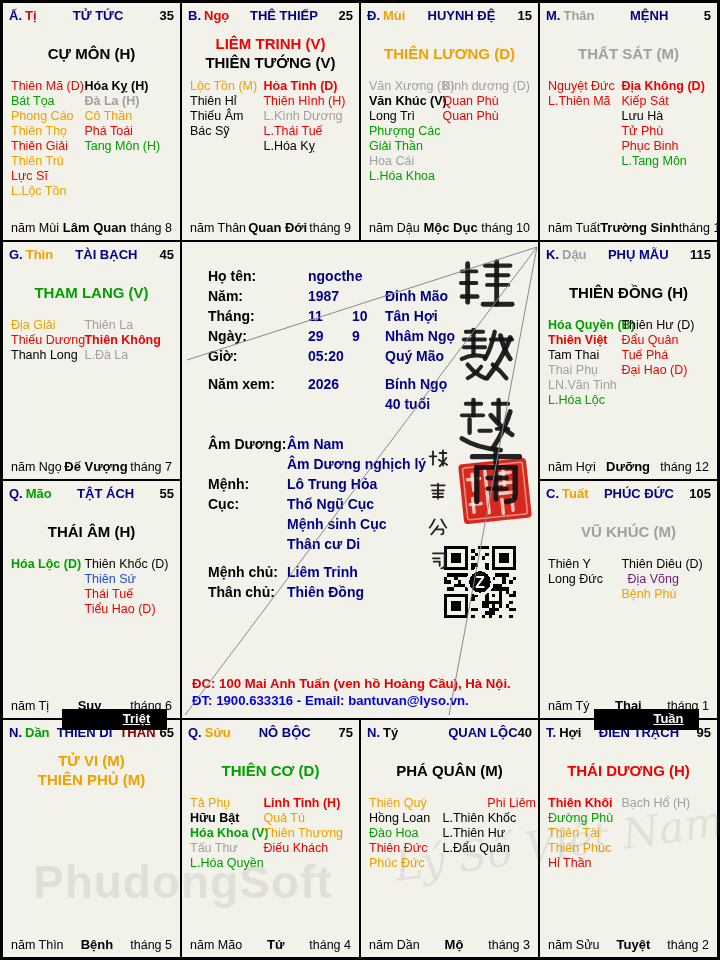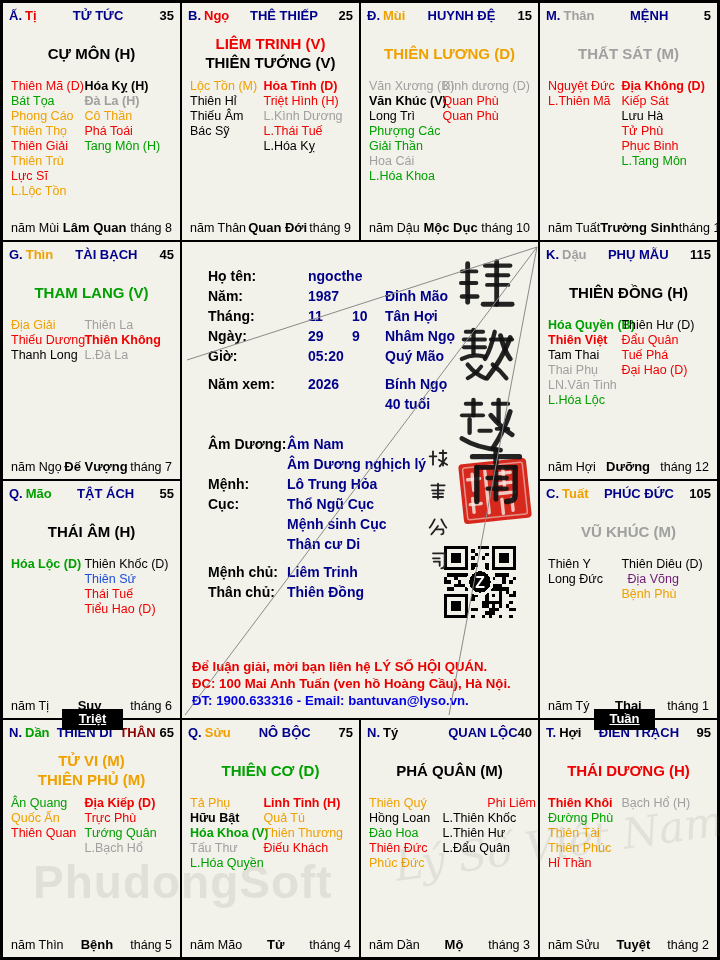--- a/index.html
+++ b/index.html
@@ -52,21 +52,21 @@
   .cl3{left:282px;top:204px;}
   .cs0{left:246px;top:206px;}
   .cs1{left:246px;top:240px;}
   .cs2{left:246px;top:274px;}
   .cs3{left:246px;top:308px;}
   .seal{position:absolute;left:278px;top:218px;z-index:2;transform:rotate(-6deg);}
   .qr{position:absolute;left:262px;top:304px;z-index:2;}
 
   
   .lines{position:absolute;left:0;top:0;z-index:4;pointer-events:none;}
-  .badge{position:absolute;width:61px;height:21px;background:#000;color:#fff;font-weight:bold;font-size:13px;line-height:20px;text-align:center;z-index:6;text-decoration:underline;}
+  .badge{position:absolute;width:61px;height:21px;background:#000;color:#fff;font-weight:bold;font-size:13px;line-height:20px;text-align:center;z-index:6;text-decoration:underline;padding-left:44px;}
   .b-triet{left:59px;top:706px;}
   .b-tuan{left:591px;top:706px;}
   .wm{position:absolute;z-index:5;pointer-events:none;white-space:nowrap;}
   .wm1{left:30px;top:852px;font-size:46px;font-weight:bold;letter-spacing:1px;color:rgba(110,110,100,0.13);}
   .wm2{left:390px;top:816px;font-size:42px;font-style:italic;font-family:"DejaVu Serif",serif;color:rgba(110,110,100,0.12);transform:rotate(-8deg);}
 </style>
 </head>
 <body>
 
 <div id="chart">
@@ -118,21 +118,21 @@
       </div>
       <div class="star-cols">
         <div class="sc-left">
           <div class="star-item" style="color: rgb(239, 161, 0);">Lộc Tồn (M)</div>
           <div class="star-item" style="color: rgb(0, 0, 0);">Thiên Hỉ</div>
           <div class="star-item" style="color: rgb(0, 0, 0);">Thiếu Âm</div>
           <div class="star-item" style="color: rgb(0, 0, 0);">Bác Sỹ</div>
         </div>
         <div class="sc-right">
           <div class="star-item" style="color: rgb(240, 0, 0); font-weight: bold;">Hỏa Tinh (D)</div>
-          <div class="star-item" style="color: rgb(240, 0, 0);">Triệt Hình (H)</div>
+          <div class="star-item" style="color: rgb(240, 0, 0);">Thiên Hình (H)</div>
           <div class="star-item" style="color: rgb(160, 160, 160);">L.Kình Dương</div>
           <div class="star-item" style="color: rgb(240, 0, 0);">L.Thái Tuế</div>
           <div class="star-item" style="color: rgb(0, 0, 0);">L.Hóa Kỵ</div>
         </div>
       </div>
       <div class="cell-foot">
         <span class="fy">năm Thân</span>
         <span class="fs">Quan Đới</span>
         <span class="fm">tháng 9</span>
       </div>
@@ -318,33 +318,20 @@
         <span class="stem" style="color: rgb(0, 0, 139);">N.</span>
         <span class="branch" style="color: rgb(0, 160, 0);">Dần</span>
         <span class="palace" style="color: rgb(0, 0, 139);">THIÊN DI</span>
         <span class="body-label" style="color: rgb(139, 0, 0);">THÂN</span>
         <span class="pnum">65</span>
       </div>
       <div class="main-stars">
         <div style="color: rgb(239, 161, 0);">TỬ VI (M)</div>
         <div style="color: rgb(239, 161, 0);">THIÊN PHỦ (M)</div>
       </div>
-      <div class="star-cols">
-        <div class="sc-left">
-          <div class="star-item" style="color: rgb(0, 160, 0);">Ân Quang</div>
-          <div class="star-item" style="color: rgb(239, 161, 0);">Quốc Ấn</div>
-          <div class="star-item" style="color: rgb(240, 0, 0);">Thiên Quan</div>
-        </div>
-        <div class="sc-right">
-          <div class="star-item" style="color: rgb(240, 0, 0); font-weight: bold;">Địa Kiếp (D)</div>
-          <div class="star-item" style="color: rgb(240, 0, 0);">Trực Phù</div>
-          <div class="star-item" style="color: rgb(0, 160, 0);">Tướng Quân</div>
-          <div class="star-item" style="color: rgb(160, 160, 160);">L.Bạch Hổ</div>
-        </div>
-      </div>
       <div class="cell-foot">
         <span class="fy">năm Thìn</span>
         <span class="fs">Bệnh</span>
         <span class="fm">tháng 5</span>
       </div>
     </div>
   <div class="cell p9">
       <div class="cell-head">
         <span class="stem" style="color: rgb(0, 0, 139);">Q.</span>
         <span class="branch" style="color: rgb(239, 161, 0);">Sửu</span>
@@ -509,21 +496,20 @@
           <span class="lbl">Mệnh chủ:</span>
           <span class="val">Liêm Trinh</span>
         </div>
         <div class="arow">
           <span class="lbl">Thân chủ:</span>
           <span class="val">Thiên Đồng</span>
         </div>
       </div>
 
     <div class="ad">
-      <div class="ad1">Để luận giải, mời bạn liên hệ LÝ SỐ HỘI QUÁN.</div>
       <div class="ad2">ĐC: 100 Mai Anh Tuấn (ven hồ Hoàng Cầu), Hà Nội.</div>
       <div class="ad3">ĐT: 1900.633316 - Email: bantuvan@lyso.vn.</div>
     </div>
 
     <svg class="cal cl0" width="58" height="58" viewBox="0 0 60 60" fill="none" stroke="#111" stroke-linecap="round" stroke-opacity="0.92">
       <path d="M10 10 v40" stroke-width="5"></path>
         <path d="M4 18 h15" stroke-width="4"></path>
         <path d="M3 30 h16" stroke-width="4"></path>
         <path d="M4 44 h16" stroke-width="4.5"></path>
       <path d="M28 12 h26" stroke-width="4.5"></path>

